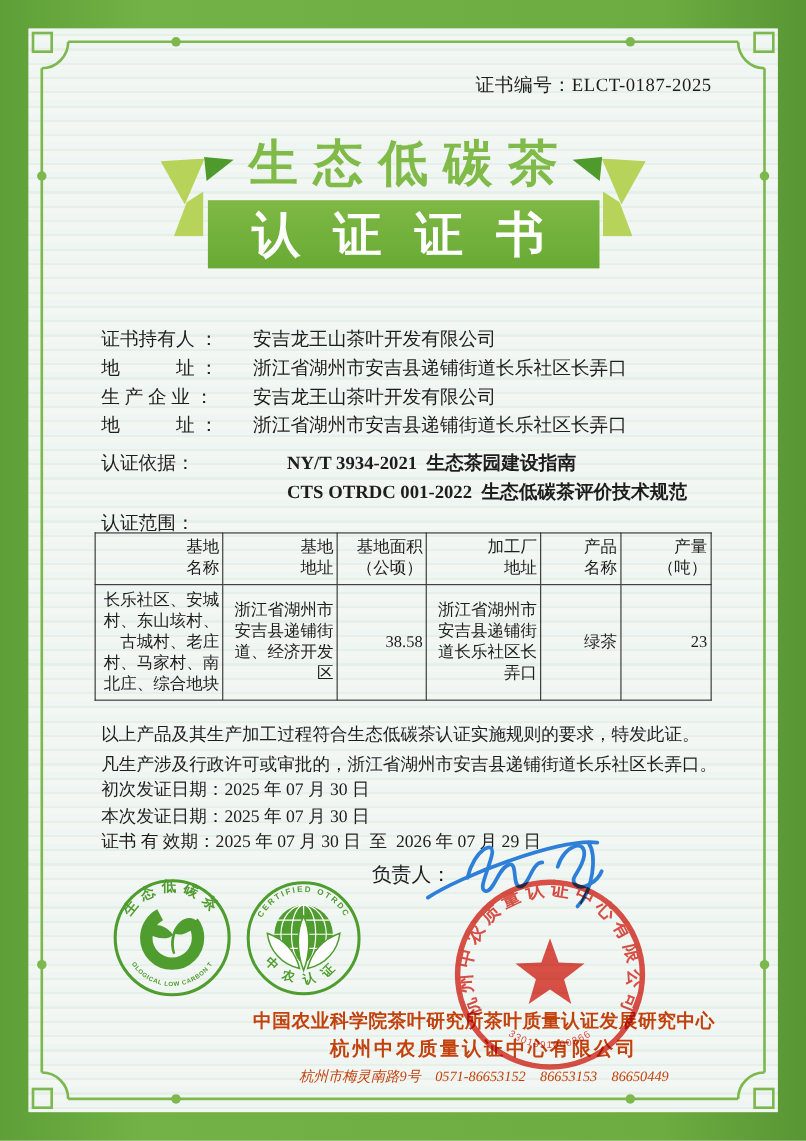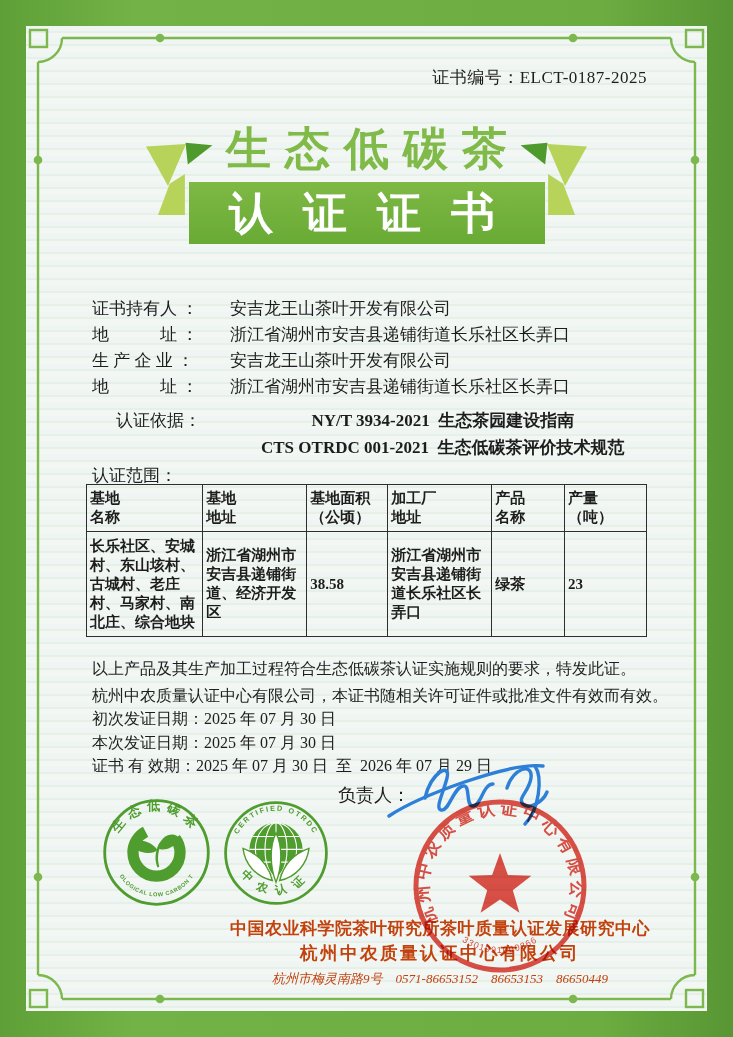--- a/index.html
+++ b/index.html
@@ -31,29 +31,29 @@
   .tail-bl{left:158px;top:174px;width:28px;height:41px;clip-path:polygon(42% 24%,96% 0,96% 100%,0 100%);}
   .tail-tr{left:547px;top:144px;width:40px;height:42px;clip-path:polygon(0 0,100% 6%,45% 100%);}
   .tail-br{left:547px;top:174px;width:28px;height:41px;clip-path:polygon(4% 0,58% 24%,100% 100%,4% 100%);}
   .fold{background:#4f9a2c;z-index:4;}
   .fold-l{left:185px;top:142px;width:28px;height:23px;clip-path:polygon(2% 3%,98% 14%,10% 98%);}
   .fold-r{left:520px;top:142px;width:28px;height:23px;clip-path:polygon(98% 3%,2% 14%,90% 98%);}
   
   .holder{left:92px;top:296px;font-size:17px;line-height:26px;z-index:2;}
   .holder .lab{display:inline-block;width:138px;}
   
-  .basis{left:92px;top:407px;font-size:17px;line-height:27px;z-index:2;display:flex;text-align:center;}
+  .basis{left:92px;top:407px;font-size:17px;line-height:27px;z-index:2;display:flex;}
   .basis .lab{width:133px;flex:none;}
   .basis .val{font-weight:600;white-space:pre;margin-left:36px;}
   .scope-label{left:92px;top:464px;font-size:17px;z-index:2;}
   
   .tbl{left:86px;top:484px;width:561px;border-collapse:collapse;z-index:2;
     font-size:15px;line-height:19px;table-layout:fixed;}
-  .tbl th,.tbl td{border:1.6px solid #2e2e2e;text-align:left;vertical-align:middle;
-    padding:4px 3px;font-weight:700;white-space:pre-line;}
+  .tbl th,.tbl td{border:1.6px solid #2e2e2e;text-align:right;vertical-align:middle;
+    padding:4px 3px;font-weight:400;white-space:pre-line;}
   .tbl td{height:96px;}
   .c1{width:112px}.c2{width:100px}.c3{width:78px}.c4{width:100px}.c5{width:70px}.c6{width:79px}
   
   .statement{left:92px;top:655px;font-size:16px;line-height:27px;z-index:2;}
   .dates{left:92px;top:707px;font-size:16px;line-height:23.5px;z-index:2;}
   .dates .val{white-space:pre;}
   
   .resp{left:338px;top:783px;font-size:18px;z-index:3;}
   .sig{left:385px;top:750px;z-index:4;}
   
@@ -111,21 +111,21 @@
   <div><span class="lab">证书持有人 ：</span><span>安吉龙王山茶叶开发有限公司</span></div>
   <div><span class="lab">地　　　址 ：</span><span>浙江省湖州市安吉县递铺街道长乐社区长弄口</span></div>
   <div><span class="lab">生 产 企 业 ：</span><span>安吉龙王山茶叶开发有限公司</span></div>
   <div><span class="lab">地　　　址 ：</span><span>浙江省湖州市安吉县递铺街道长乐社区长弄口</span></div>
 </div>
 
 <div class="abs basis">
   <div class="lab">认证依据：</div>
   <div>
     <div class="val">NY/T 3934-2021  生态茶园建设指南</div>
-    <div class="val">CTS OTRDC 001-2021  生态低碳茶评价技术规范</div>
+    <div class="val">CTS OTRDC 001-2022  生态低碳茶评价技术规范</div>
   </div>
 </div>
 
 <div class="abs scope-label">认证范围：</div>
 <table class="abs tbl">
   <colgroup>
       <col class="c1">
       <col class="c2">
       <col class="c3">
       <col class="c4">
@@ -153,21 +153,21 @@
     <td>38.58</td>
     <td>浙江省湖州市安吉县递铺街道长乐社区长弄口</td>
     <td>绿茶</td>
     <td>23</td>
   </tr>
 </tbody>
   </table>
 
 <div class="abs statement">
   <div>以上产品及其生产加工过程符合生态低碳茶认证实施规则的要求，特发此证。</div>
-  <div>杭州中农质量认证中心有限公司，本证书随相关许可证件或批准文件有效而有效。</div>
+  <div>凡生产涉及行政许可或审批的，浙江省湖州市安吉县递铺街道长乐社区长弄口。</div>
 </div>
 
 <div class="abs dates">
   <div><span>初次发证日期：</span><span class="val">2025 年 07 月 30 日</span></div>
   <div><span>本次发证日期：</span><span class="val">2025 年 07 月 30 日</span></div>
   <div><span>证书 有 效期：</span><span class="val">2025 年 07 月 30 日  至  2026 年 07 月 29 日</span></div>
 </div>
 
 <div class="abs resp">负责人：</div>
 <svg class="abs sig" width="190" height="85" viewBox="0 0 190 85">

